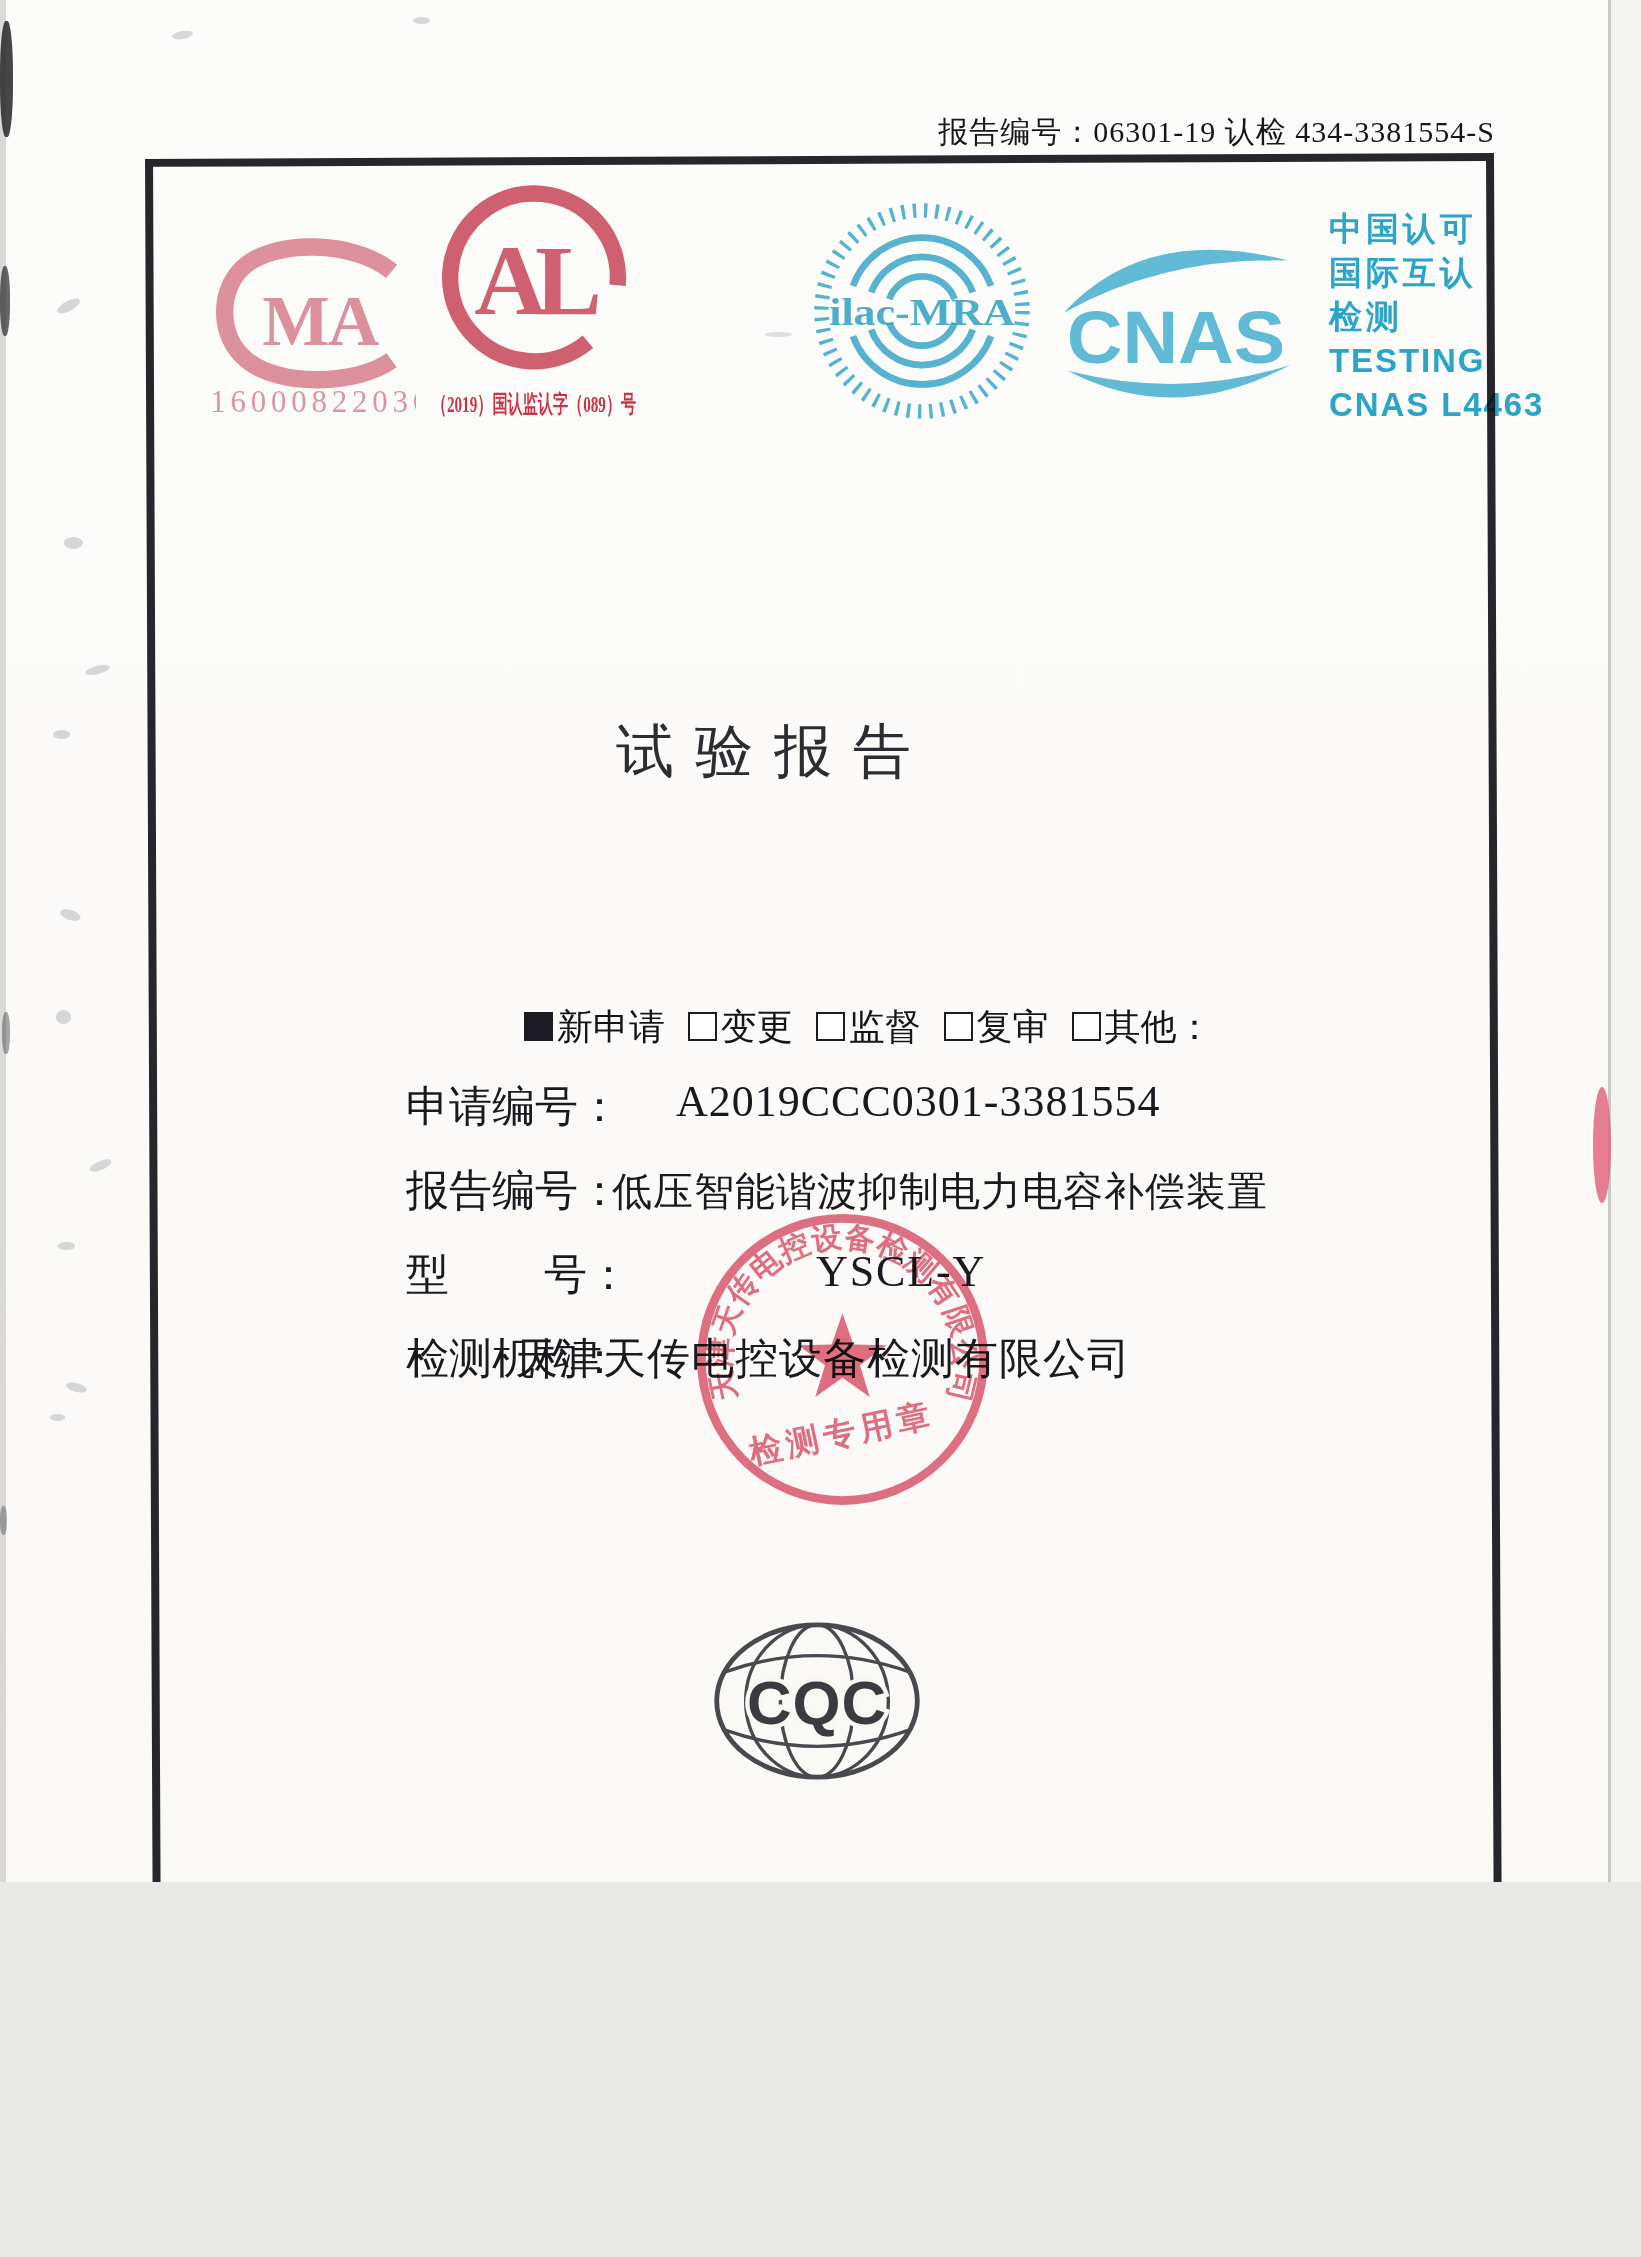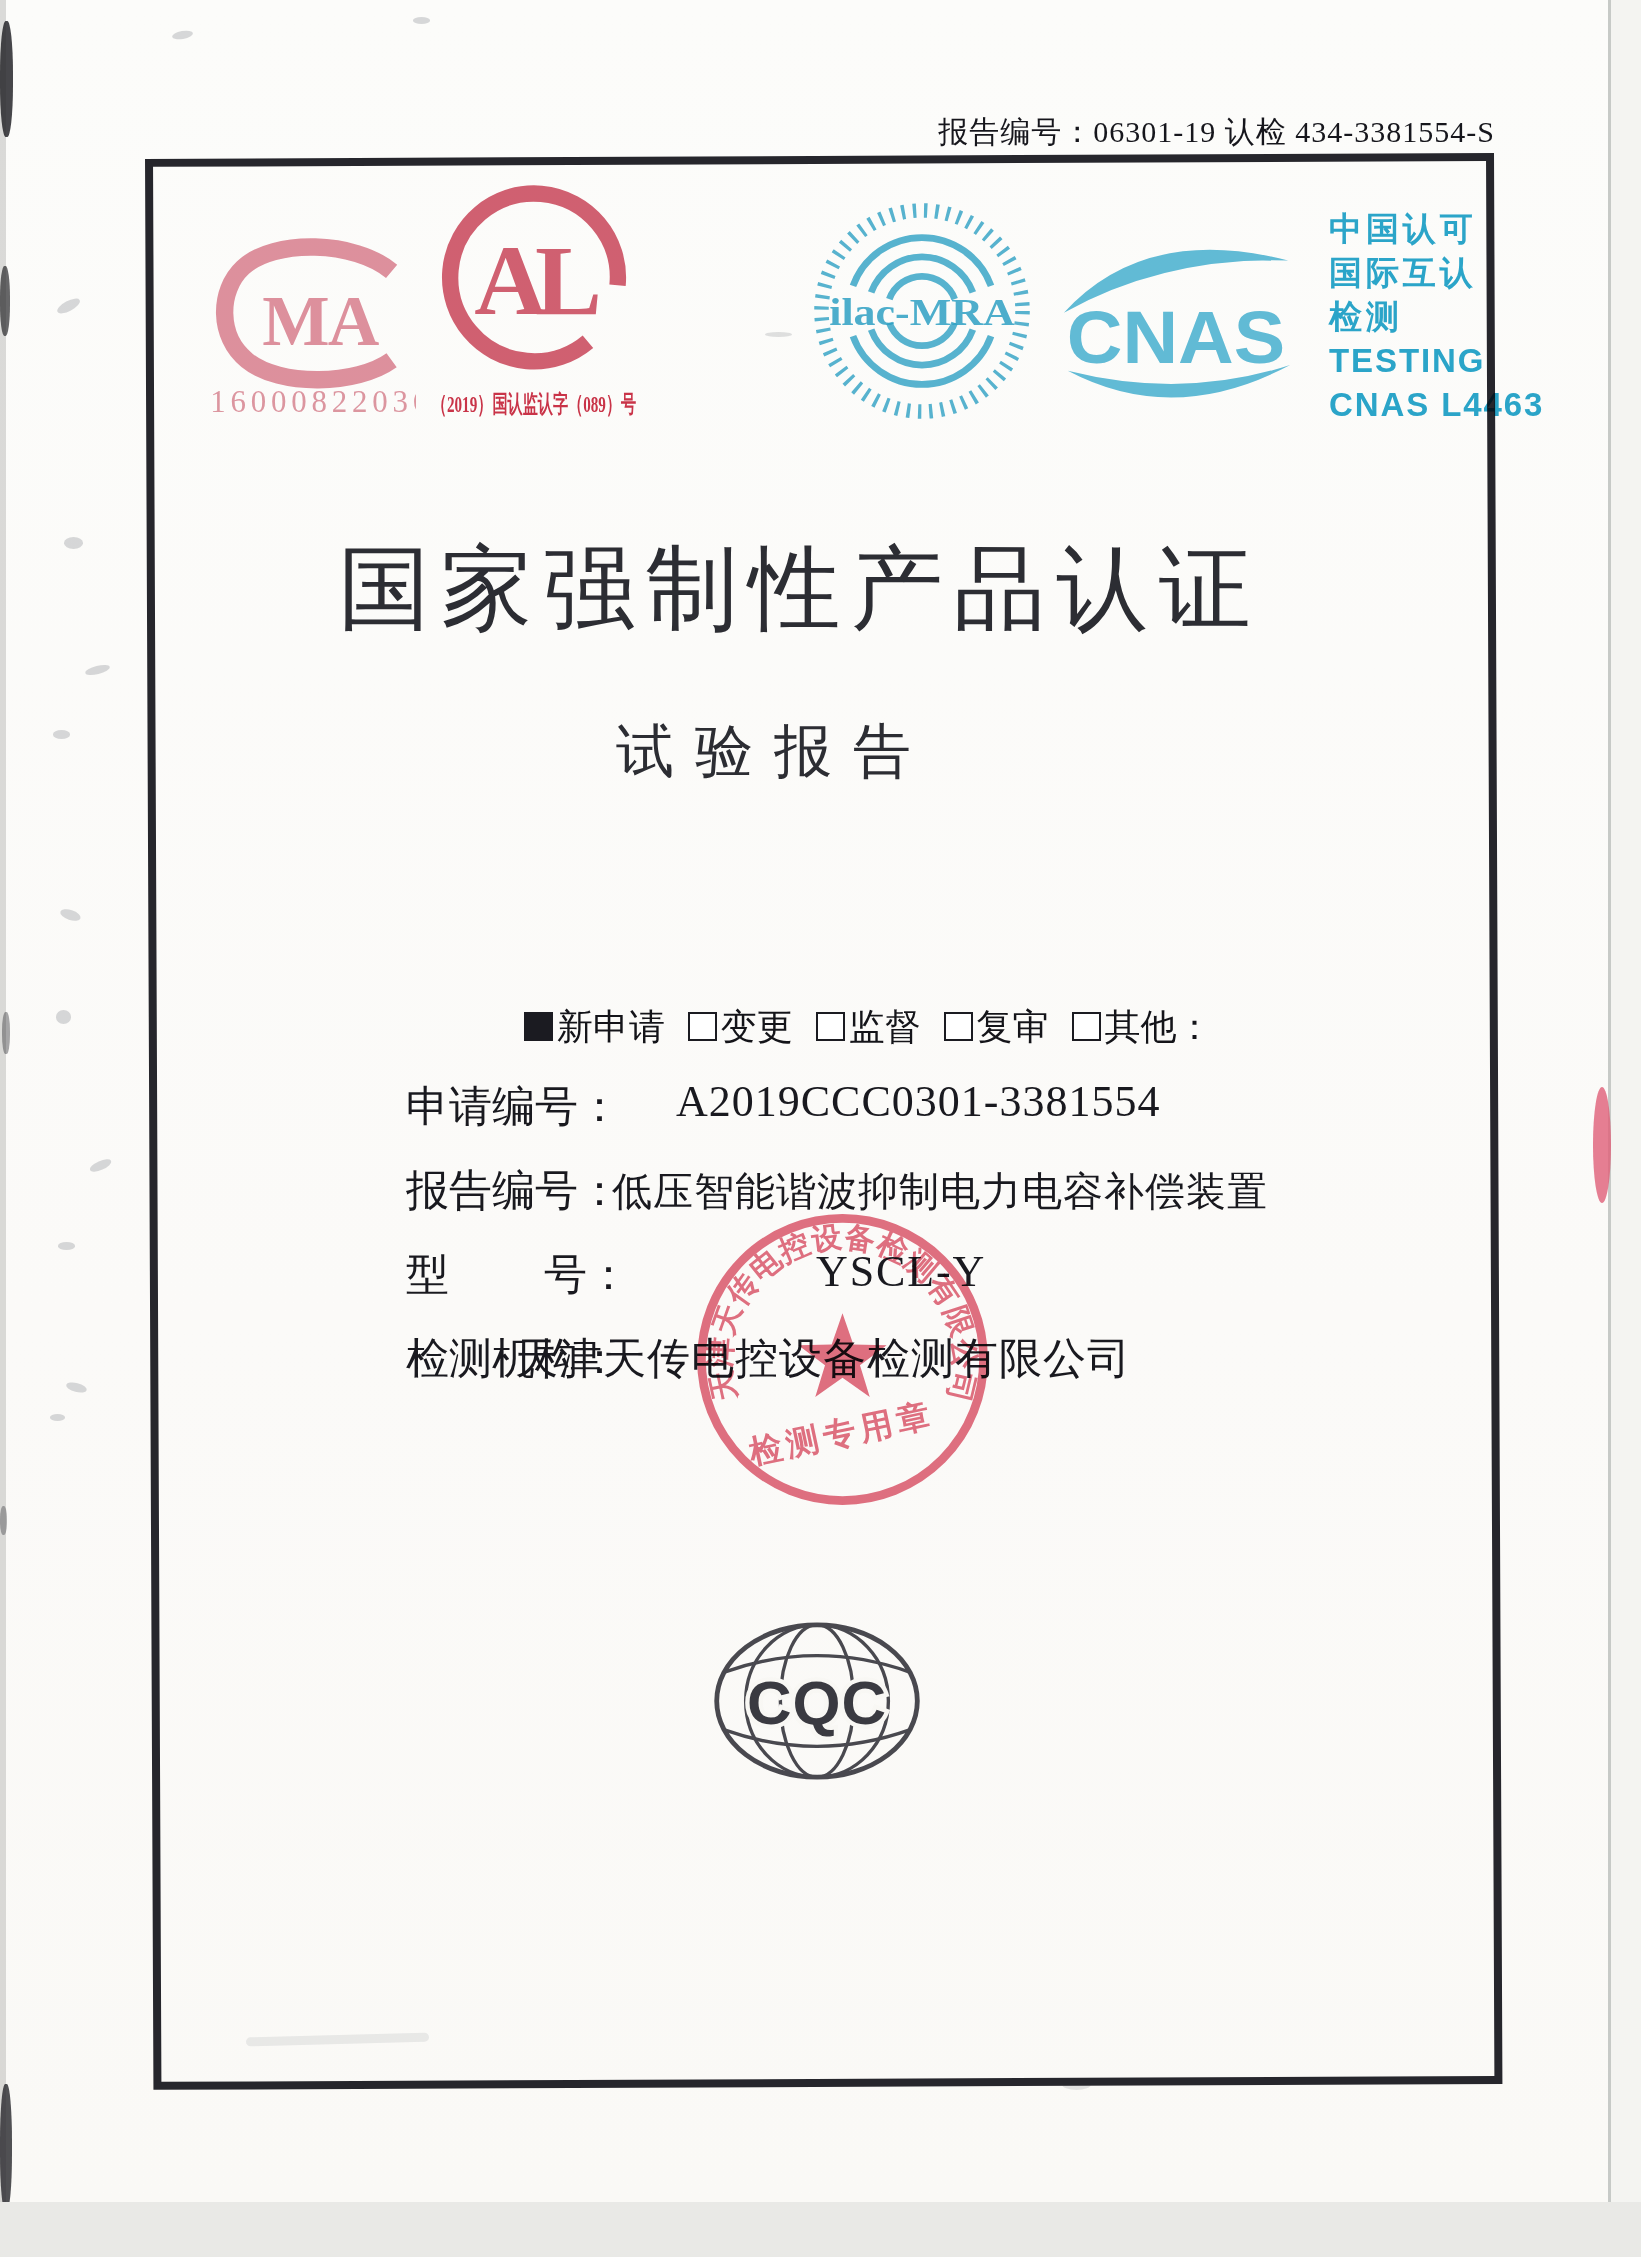--- a/index.html
+++ b/index.html
@@ -1,16 +1,16 @@
 <!DOCTYPE html>
 <html><head>
 <meta charset="utf-8">
 <style>
   html,body{margin:0;padding:0;background:#e9e9e6;}
-  .canvas{position:relative;width:1641px;height:2202px;overflow:hidden;
+  .canvas{position:relative;width:1641px;height:1882px;overflow:hidden;
     background:linear-gradient(180deg,#fcfcfa 0%,#fbfaf8 60%,#faf9f6 100%);
     font-family:"Liberation Serif","DejaVu Serif",serif;color:#1f1f26;}
   
   .page-edge{position:absolute;top:0;left:1608px;width:2.9px;height:2257px;background:#c7cac7;}
   .outer-right{position:absolute;top:0;left:1610px;right:0;height:100%;background:#f4f4f1;}
   .left-strip{position:absolute;top:0;left:0;width:5.8px;height:100%;background:#9a9a98;opacity:.35;}
   .blob{position:absolute;background:#26262a;border-radius:45%;}
   .b1{left:0;top:21px;width:12.6px;height:116px;opacity:.85;}
   .b2{left:0;top:266px;width:9.7px;height:70px;opacity:.7;}
   .b3{left:1.9px;top:1012px;width:7.7px;height:42px;opacity:.4;}
@@ -146,21 +146,20 @@
   </svg>
 
   <div class="cnas-block">
     <div>中国认可</div>
     <div>国际互认</div>
     <div>检测</div>
     <div style="letter-spacing:1.9px">TESTING</div>
     <div style="letter-spacing:1.9px">CNAS L4463</div>
   </div>
 
-  <div class="title">国家强制性产品认证</div>
   <div class="subtitle">试验报告</div>
 
   <div class="cbrow">
     <span class="cb-group"><span class="cb filled"></span><span>新申请</span></span><span class="cb-group"><span class="cb"></span><span>变更</span></span><span class="cb-group"><span class="cb"></span><span>监督</span></span><span class="cb-group"><span class="cb"></span><span>复审</span></span><span class="cb-group"><span class="cb"></span><span>其他：</span></span>
   </div>
 
   <span class="f-label f1">申请编号：</span>
   <span class="f-value v1">A2019CCC0301-3381554</span>
 
   <span class="f-label f2">报告编号：</span>

